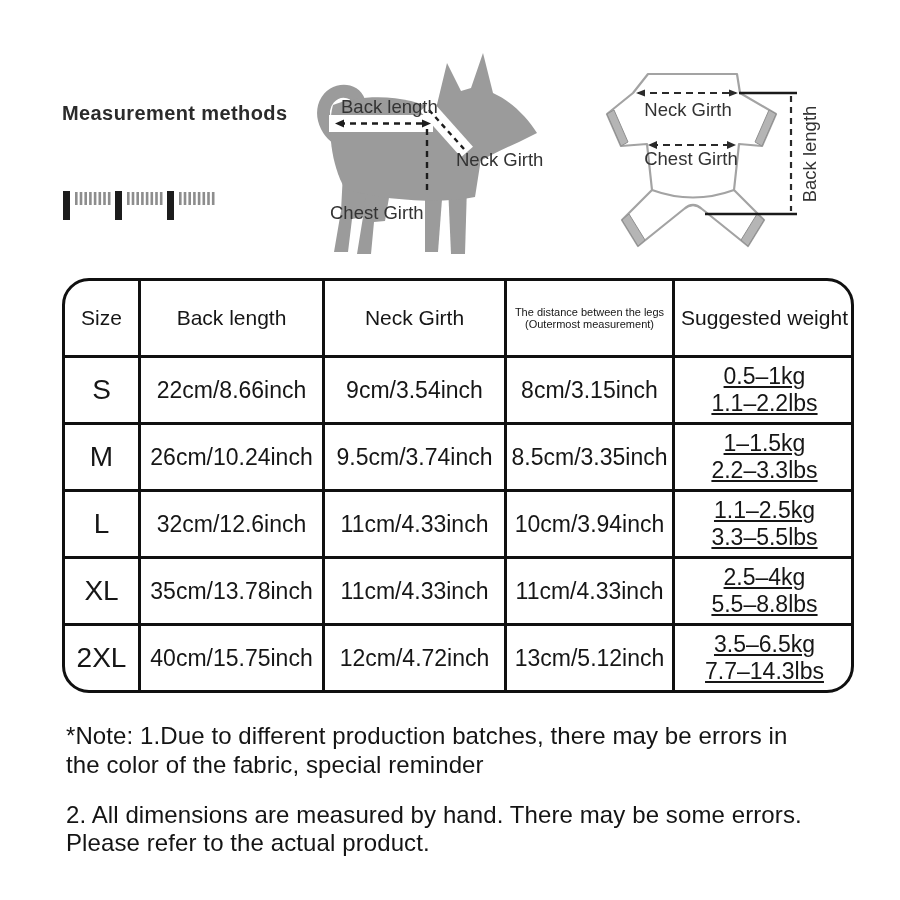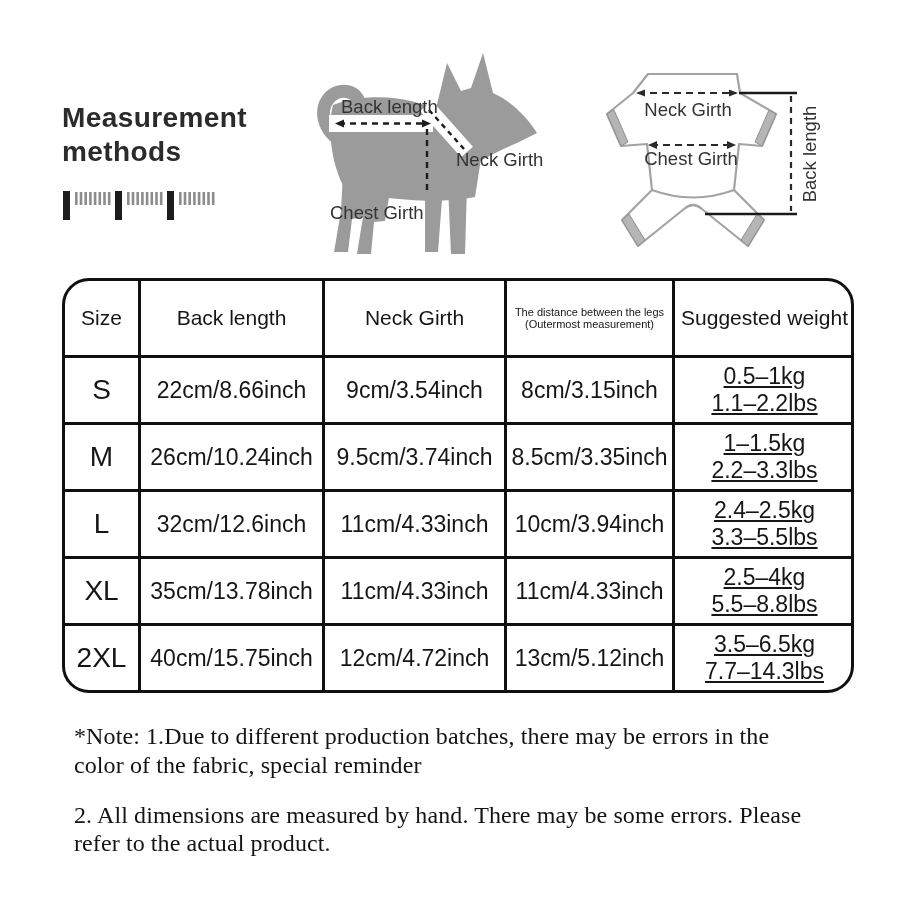--- a/index.html
+++ b/index.html
@@ -8,21 +8,21 @@
     background:#ffffff;
     font-family:"Liberation Sans", sans-serif;
     position:relative;
     overflow:hidden;
     color:#1a1a1a;
   }
 
   
   .title {
     position:absolute; left:62px; top:101px; width:252px;
-    font-size:28px; font-weight:bold; color:#2b2b2b;
+    font-size:20px; font-weight:bold; color:#2b2b2b;
     line-height:1.23; letter-spacing:0.4px;
   }
 
   
   .ruler   { position:absolute; left:63px;  top:191px; }
   .dog     { position:absolute; left:315px; top:45px; }
   .garment { position:absolute; left:598px; top:55px; }
   svg text {
     font-family:"Liberation Sans", sans-serif;
     font-size:18.5px; fill:#333333;
@@ -53,21 +53,21 @@
   tbody td { height:64px; font-size:23px; }
   td.size-cell { font-size:28px; }
   .weight-cell div { line-height:1.18;text-decoration:underline; }
 
   
   .notes {
     position:absolute; left:62px; top:722px; width:760px;
     font-size:24px; color:#141414; line-height:1.2;
     letter-spacing:0.1px;
   }
-  .notes p { margin:0 0 21px 12px;font-family:Liberation Serif, serif; }
+  .notes p { margin:0 0 21px 4px; }
 </style>
 </head>
 <body>
 
 <div class="title">Measurement methods</div>
 
 <svg class="ruler" width="154" height="30" viewBox="0 0 154 30">
   <g fill="#1c1c1c">
     <rect x="0" y="0" width="7" height="29"></rect>
     <rect x="52" y="0" width="7" height="29"></rect>
@@ -212,21 +212,21 @@
           <div>1–1.5kg</div>
           <div>2.2–3.3lbs</div>
         </td>
       </tr>
       <tr>
         <td class="size-cell">L</td>
         <td>32cm/12.6inch</td>
         <td>11cm/4.33inch</td>
         <td>10cm/3.94inch</td>
         <td class="weight-cell">
-          <div>2.4–2.5kg</div>
+          <div>1.1–2.5kg</div>
           <div>3.3–5.5lbs</div>
         </td>
       </tr>
       <tr>
         <td class="size-cell">XL</td>
         <td>35cm/13.78inch</td>
         <td>11cm/4.33inch</td>
         <td>11cm/4.33inch</td>
         <td class="weight-cell">
           <div>2.5–4kg</div>

